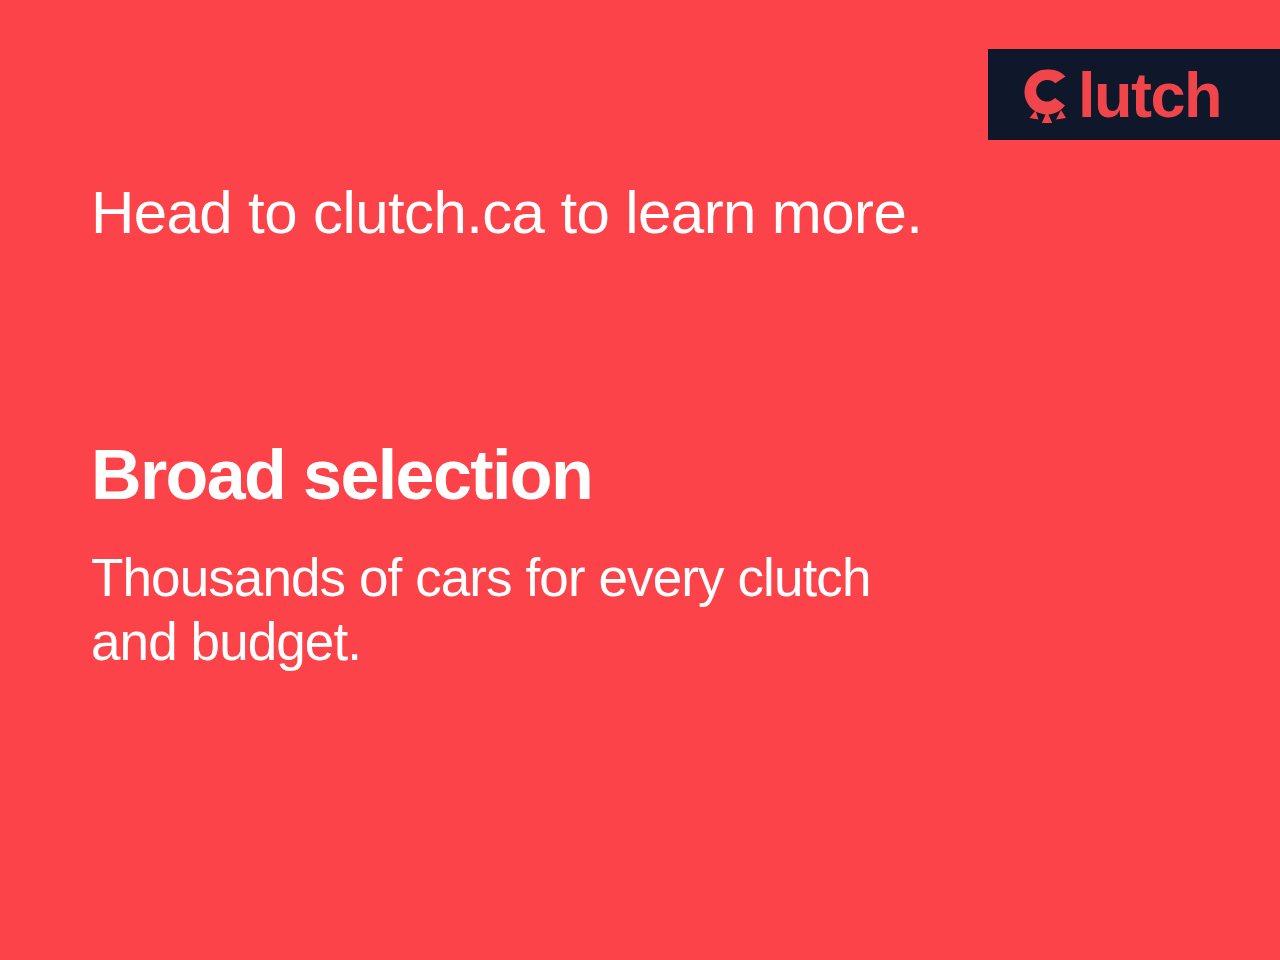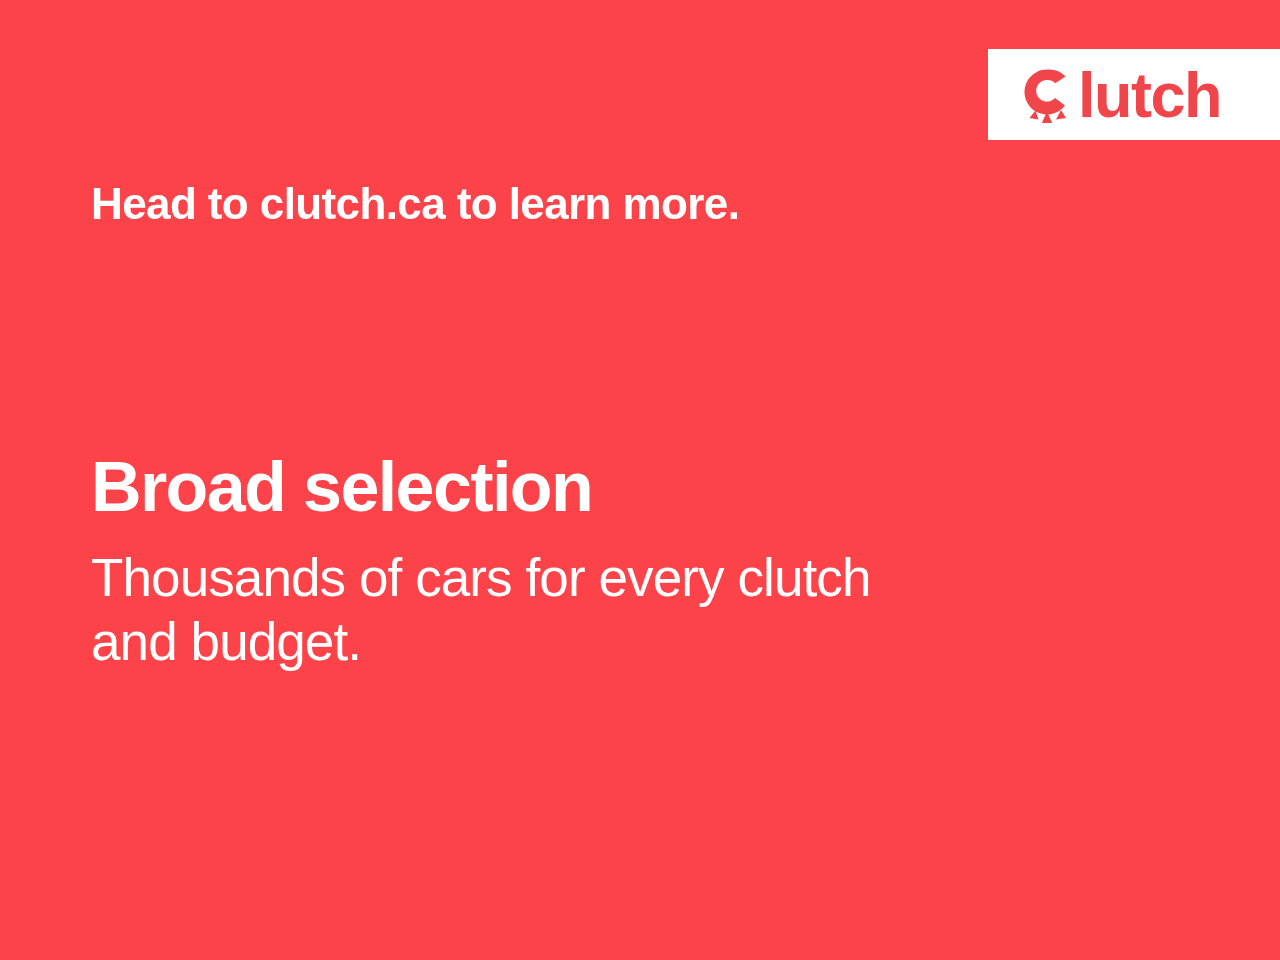--- a/index.html
+++ b/index.html
@@ -20,21 +20,21 @@
     background: #FC4349;
   }
 
   
   #logo-badge {
     position: absolute;
     left: 988px;
     top: 49px;
     width: 292px;
     height: 91px;
-    background: #ffffff;
+    background: #0f172a;
     display: flex;
     align-items: center;
     justify-content: flex-start;
     padding-left: 33px;
     box-sizing: border-box;
   }
 
   #logo-lockup {
     display: flex;
     align-items: center;
@@ -59,33 +59,33 @@
     white-space: nowrap;
     position: relative;
     top: 1px;
   }
 
   
   #eyebrow {
     position: absolute;
     left: 91px;
     top: 181px;
-    font-size: 44px;
+    font-size: 60px;
     line-height: 1.05;
-    font-weight: bold;
+    font-weight: normal;
     color: #FFFFFF;
     letter-spacing: -0.6px;
     white-space: nowrap;
     text-align: right;
   }
 
   #headline {
     position: absolute;
     left: 91px;
-    top: 452px;
+    top: 440px;
     font-size: 70px;
     line-height: 1.02;
     font-weight: bold;
     color: #FFFFFF;
     letter-spacing: -1.6px;
     white-space: nowrap;
     margin: 0;
   }
 
   #subhead {

